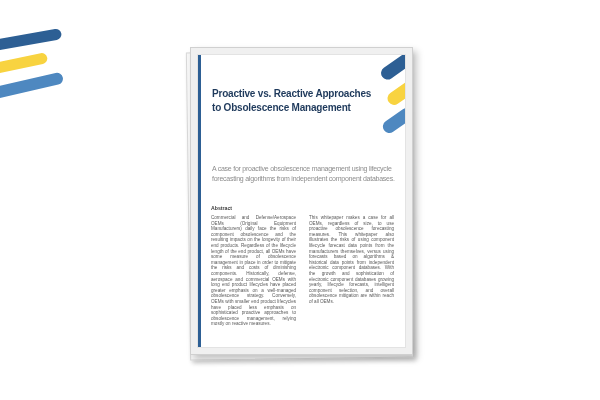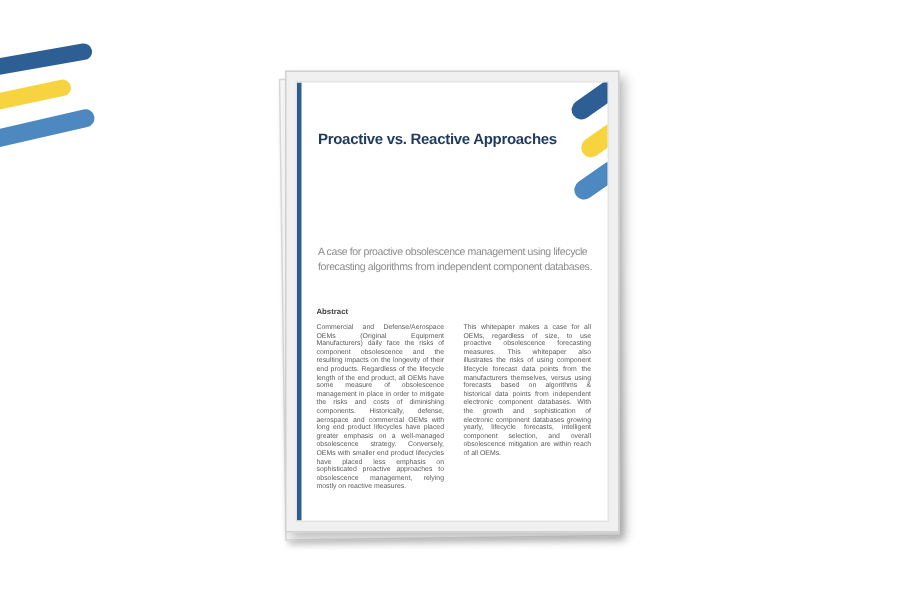--- a/index.html
+++ b/index.html
@@ -82,20 +82,21 @@
     <div class="page-inner">
 
       <div class="spine"></div>
 
       <div class="corner-shape" id="corner-dark"></div>
       <div class="corner-shape" id="corner-yellow"></div>
       <div class="corner-shape" id="corner-light"></div>
 
       <div class="doc-title">
         <span>Proactive vs. Reactive Approaches</span>
+        <span>to Obsolescence Management</span>
       </div>
 
       <div class="doc-subtitle">
         <span>A case for proactive obsolescence management using lifecycle</span>
         <span>forecasting algorithms from independent component databases.</span>
       </div>
 
       <div class="abstract-heading">Abstract</div>
 
       <div class="abstract-columns">

